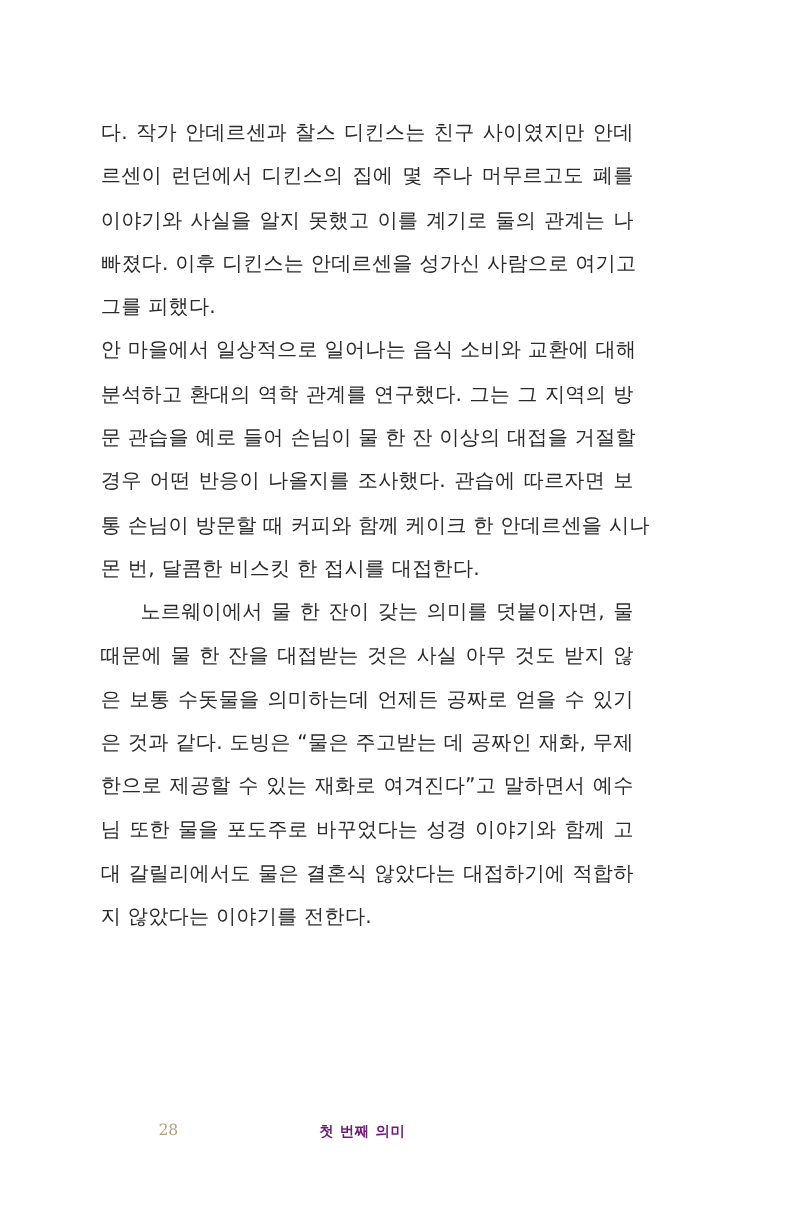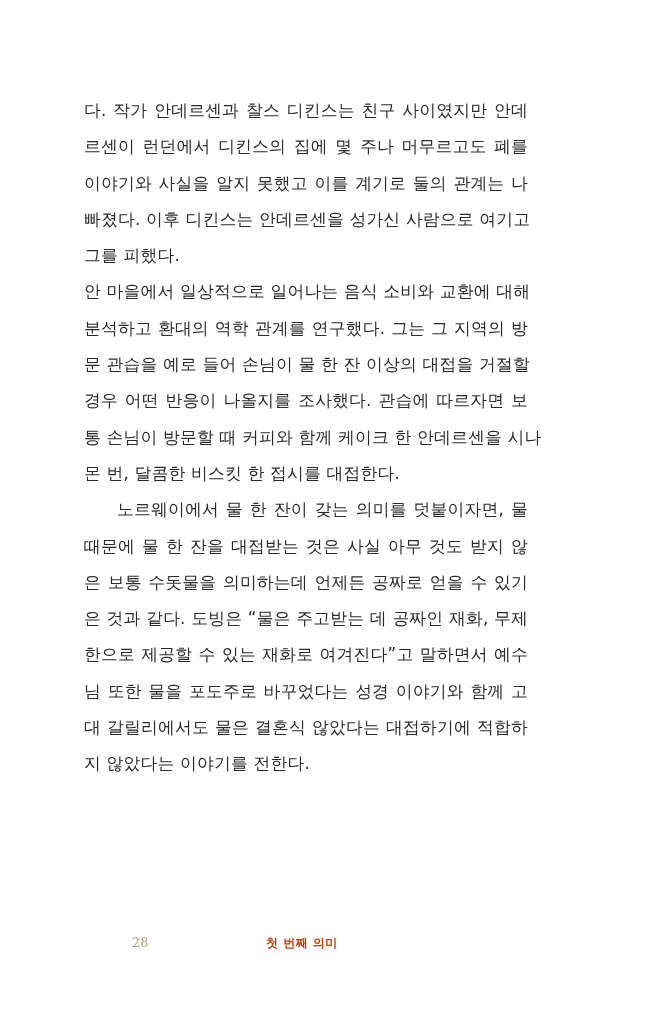--- a/index.html
+++ b/index.html
@@ -4,21 +4,21 @@
   <style>
     html, body { margin: 0; padding: 0; background: #ffffff; }
     body { width: 658px; height: 1024px; position: relative; overflow: hidden; font-family: "DejaVu Sans", sans-serif; color: #2a2a2a; }
     .page { position: absolute; left: 84px; top: 92px; width: 444px; }
     .line { height: 36.3px; line-height: 36.3px; font-size: 16.8px; white-space: nowrap; letter-spacing: 0.2px; text-align: justify; text-align-last: justify; }
     .line.last { text-align-last: left; }
     .indent { padding-left: 33px; }
     .foreign { font-family: "DejaVu Serif", serif; font-size: 12px; color: #b39e7a; letter-spacing: 0; }
     .footer { position: absolute; top: 935px; left: 84px; width: 444px; height: 20px; font-size: 12px; }
     .page-number { position: absolute; left: 0; top: 0; font-family: "DejaVu Serif", serif; color: #b39e7a; font-size: 13px; margin-left: 48px; }
-    .running-title { position: absolute; left: 182px; top: 0; font-weight: bold; color: #c2410c; font-size: 12px; letter-spacing: 0.5px; }
+    .running-title { position: absolute; left: 182px; top: 0; font-weight: bold; color: #701a75; font-size: 12px; letter-spacing: 0.5px; }
   </style>
 </head>
 <body>
 
 <div class="page">
   <div class="paragraph">
     <div class="line">다. 작가 안데르센과 찰스 디킨스는 친구 사이였지만 안데</div>
     <div class="line">르센이 런던에서 디킨스의 집에 몇 주나 머무르고도 폐를</div>
     <div class="line">이야기와 사실을 알지 못했고 이를 계기로 둘의 관계는 나</div>
     <div class="line">빠졌다. 이후 디킨스는 안데르센을 성가신 사람으로 여기고</div>

